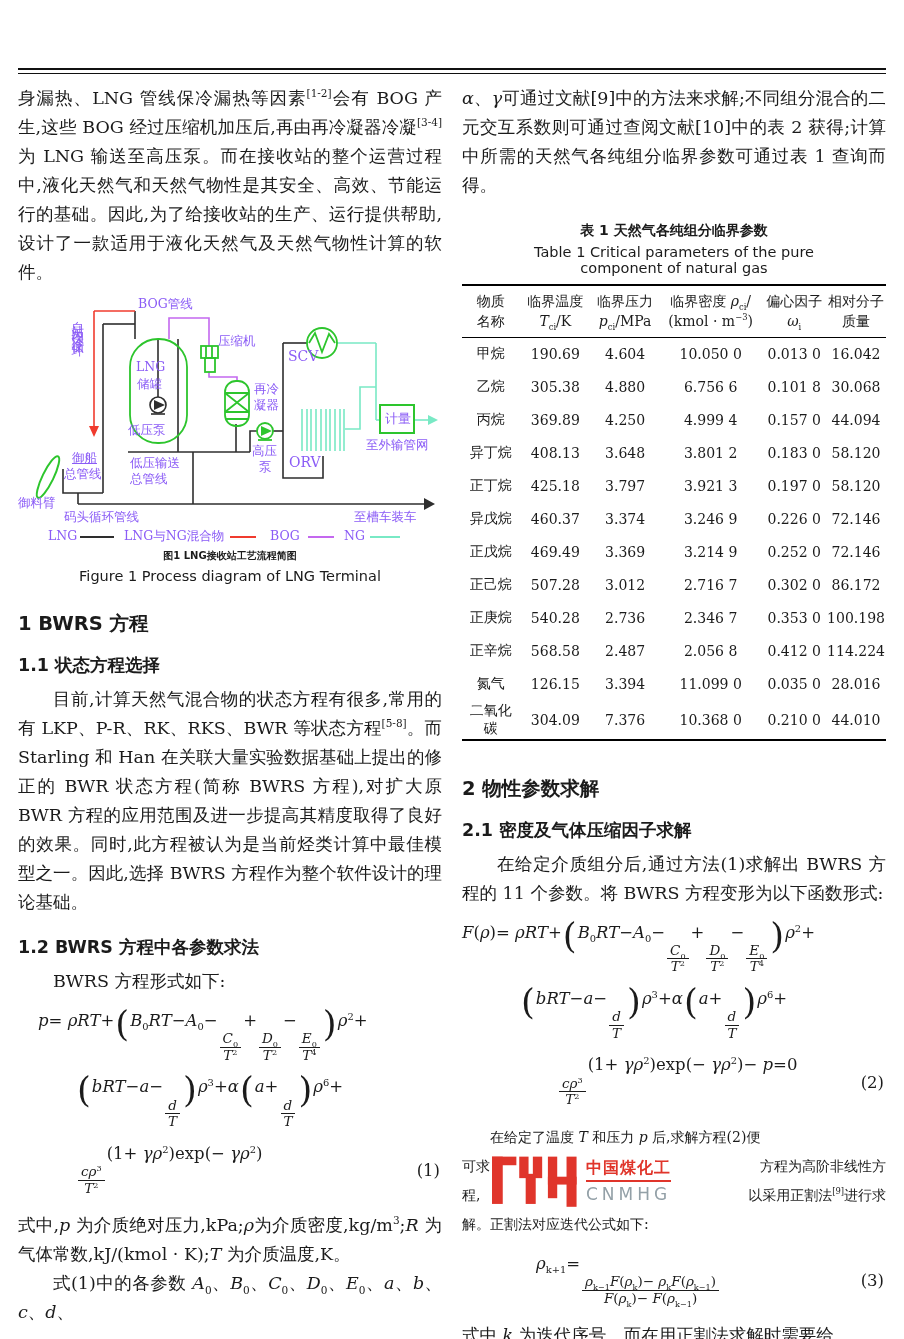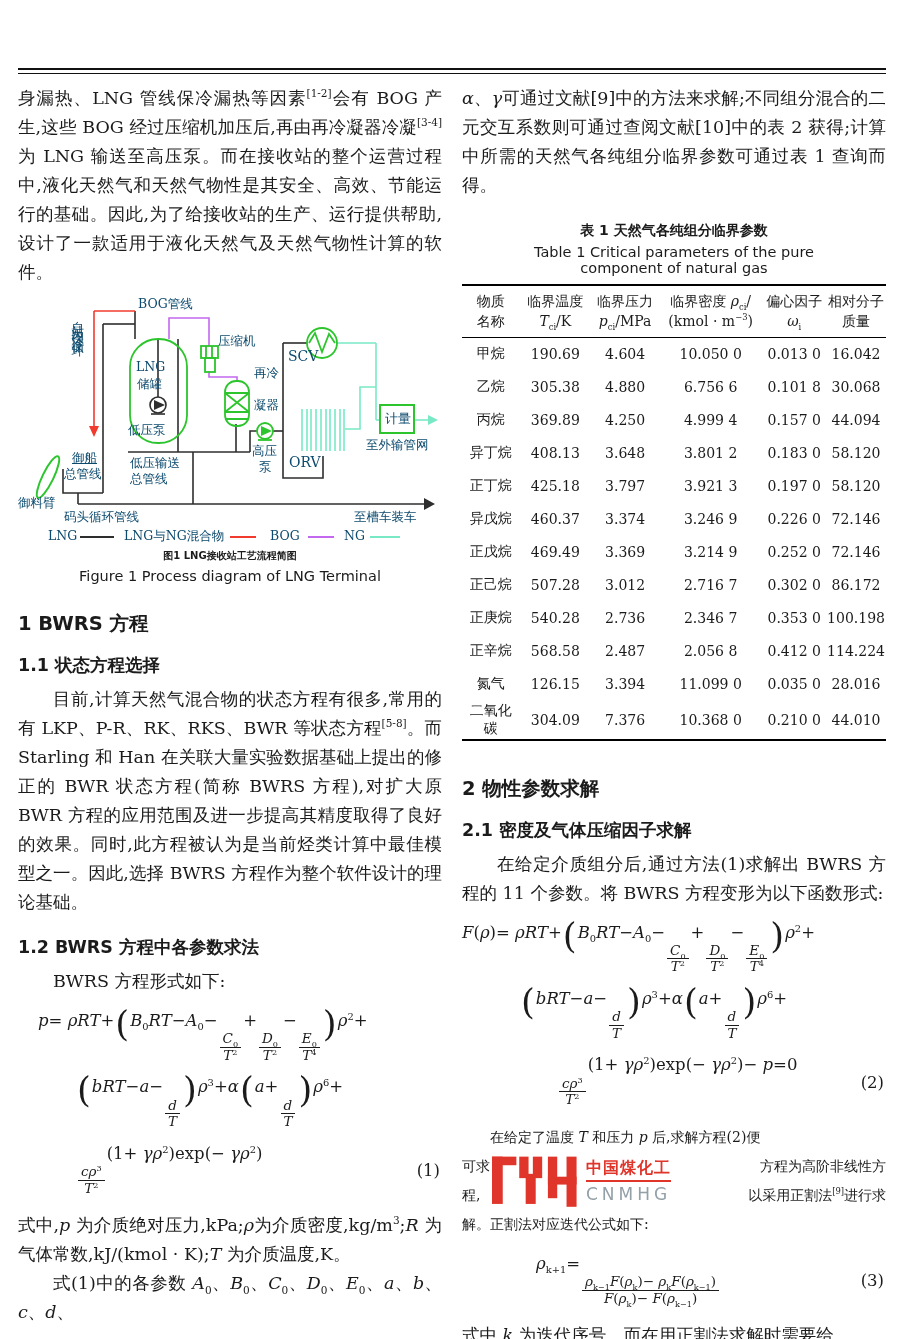--- a/index.html
+++ b/index.html
@@ -19,21 +19,21 @@
   sup{font-size:0.6em;line-height:0;}
   sub{font-size:0.6em;line-height:0;}
   .it{font-style:italic;}
   h2{font-family:"DejaVu Sans","Liberation Sans",sans-serif;font-size:19.5px;font-weight:bold;
      margin:26px 0 8px 0;}
   h3{font-family:"DejaVu Sans","Liberation Sans",sans-serif;font-size:17.5px;font-weight:bold;
      margin:16px 0 8px 0;}
   
   .figure{position:relative;height:254px;margin-top:4px;}
   .figure svg{position:absolute;left:0;top:0;}
-  .flbl{position:absolute;font-size:12.5px;line-height:1.25;white-space:nowrap;color:#0c4a6e;}
+  .flbl{position:absolute;font-size:12.5px;line-height:1.25;white-space:nowrap;color:#8b5cf6;}
   .vert{writing-mode:vertical-rl;text-orientation:upright;letter-spacing:4px;}
   .lgseg{position:absolute;height:2px;top:245px;}
   .capzh{text-align:center;font-family:"DejaVu Sans","Liberation Sans",sans-serif;font-weight:bold;
          font-size:10px;margin-top:4px;}
   .capen{text-align:center;font-family:"DejaVu Sans","Liberation Sans",sans-serif;font-size:14.5px;
          margin-top:5px;}
   
   .ttl-zh{text-align:center;font-family:"DejaVu Sans","Liberation Sans",sans-serif;font-weight:bold;
           font-size:14px;margin-top:22px;}
   .ttl-en{text-align:center;font-family:"DejaVu Sans","Liberation Sans",sans-serif;font-size:14.5px;
@@ -143,21 +143,21 @@
         </g>
         <polygon points="136,109 136,119 147,114" fill="#2e2e2e"></polygon>
       </svg>
 
       <div class="flbl vert" style="left:52px;top:20px;height:130px;">自站内保冷循环</div>
       <div class="flbl" style="left:120px;top:5px;">BOG管线</div>
       <div class="flbl" style="left:200px;top:42px;">压缩机</div>
       <div class="flbl" style="left:118px;top:68px;">LNG</div>
       <div class="flbl" style="left:119px;top:85px;">储罐</div>
       <div class="flbl" style="left:110px;top:131px;">低压泵</div>
-      <div class="flbl" style="left:236px;top:74px;">再冷</div>
+      <div class="flbl" style="left:236px;top:90px;">再冷</div>
       <div class="flbl" style="left:236px;top:106px;">凝器</div>
       <div class="flbl" style="left:234px;top:152px;">高压</div>
       <div class="flbl" style="left:241px;top:168px;">泵</div>
       <div class="flbl" style="left:270px;top:57px;font-size:14px;">SCV</div>
       <div class="flbl" style="left:271px;top:163px;font-size:14px;">ORV</div>
       <div class="flbl" style="left:367px;top:120px;font-size:13px;">计量</div>
       <div class="flbl" style="left:348px;top:146px;">至外输管网</div>
       <div class="flbl" style="left:54px;top:159px;text-decoration:underline;">御船</div>
       <div class="flbl" style="left:46px;top:175px;">总管线</div>
       <div class="flbl" style="left:112px;top:164px;">低压输送</div>

